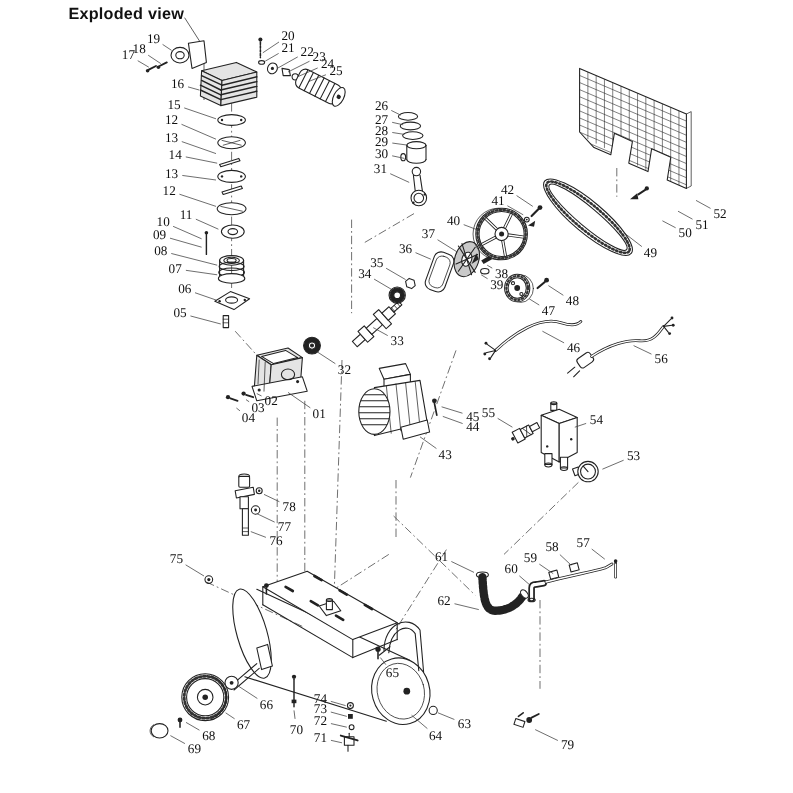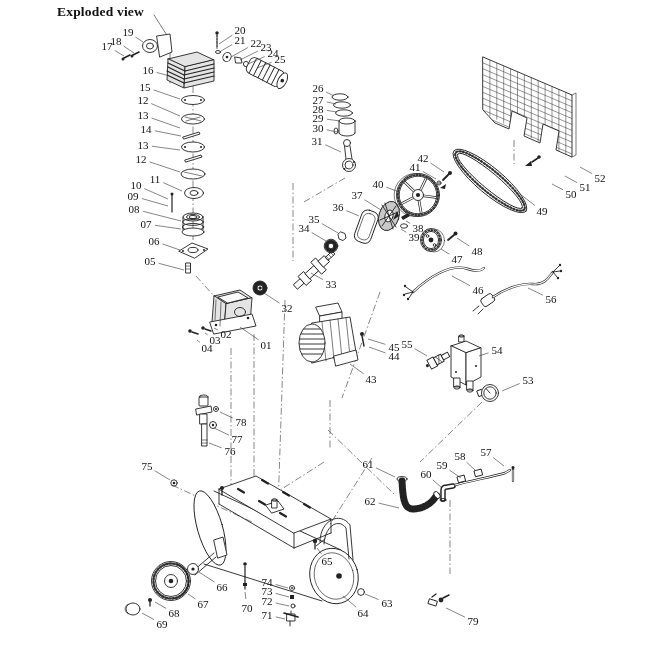--- a/index.html
+++ b/index.html
@@ -1,19 +1,19 @@
 <!DOCTYPE html>
 <html><head>
 <meta charset="utf-8">
 <style>
   html,body{margin:0;padding:0;background:#fff}
   .stage{position:relative;width:661px;height:661px;background:#ffffff;overflow:hidden;
          font-family:"Liberation Serif",serif}
   .title{position:absolute;left:57px;top:4px;font-weight:bold;font-size:13.5px;color:#111;
-         font-family:Liberation Serif, serif;letter-spacing:.2px}
+         font-family:Liberation Sans, sans-serif;letter-spacing:.2px}
   svg.diagram{position:absolute;left:0;top:0}
   .ln{stroke:#222;fill:none;stroke-width:.9;stroke-linecap:round;stroke-linejoin:round}
   .thin{stroke-width:.6}
   .dd{stroke:#555;stroke-width:.7;fill:none;stroke-dasharray:7 2.5 1.5 2.5}
   .plabel{font:11px "Liberation Serif",serif;fill:#111;text-anchor:middle}
   .leader{stroke:#444;stroke-width:.65}
   .grid{stroke:#2a2a2a;stroke-width:.5}
   .fillw{fill:#fff}
   .fillg{fill:#e4e4e4}
   .dk{fill:#222;stroke:none}

